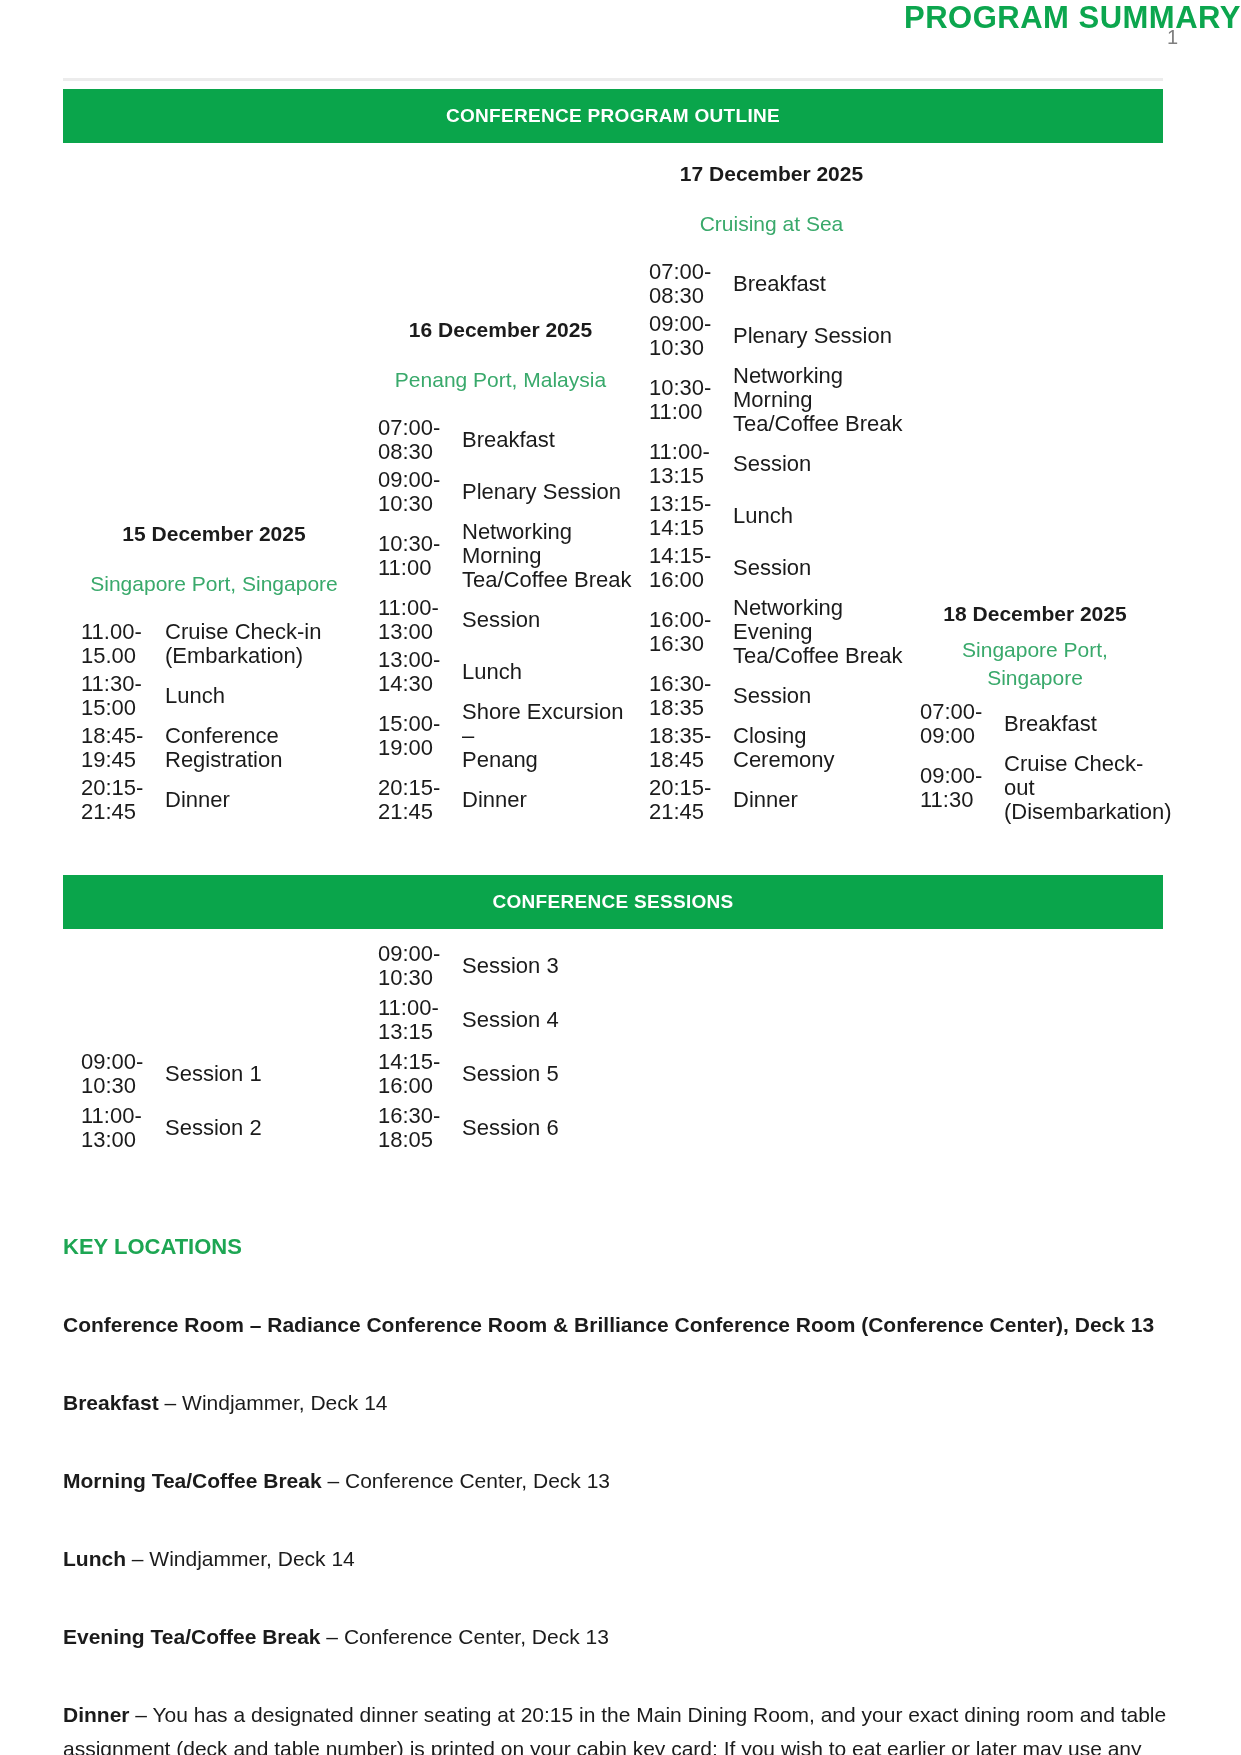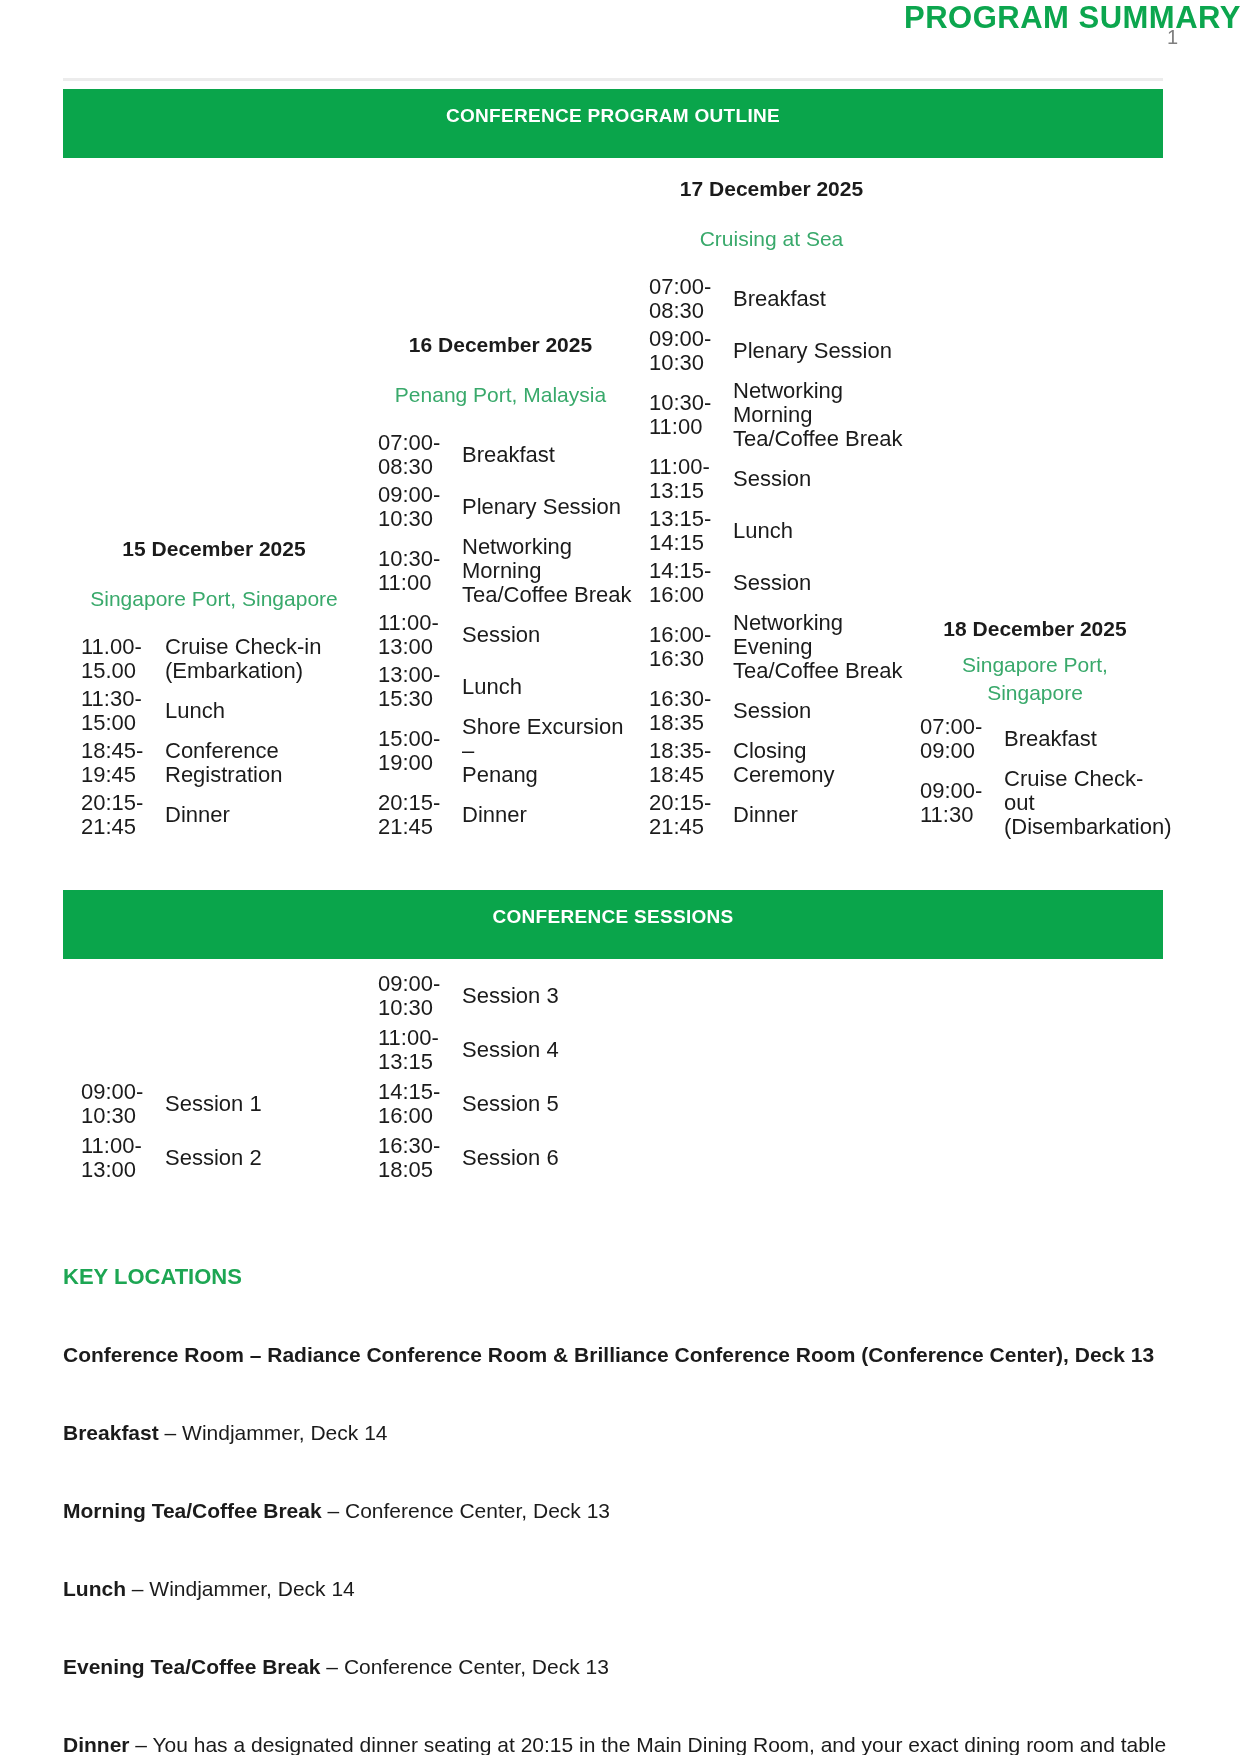--- a/index.html
+++ b/index.html
@@ -32,21 +32,21 @@
     margin-left: 63px;
     width: 1100px;
   }
   .hairline {
     margin-top: 42px;
     height: 3px;
     background: #ececec;
   }
   .banner {
     margin-top: 8px;
-    height: 69px;
+    height: 54px;
     background: var(--banner-green, #0aa54b);
     color: var(--banner-text, #ffffff);
     font-size: 19px;
     font-weight: bold;
     text-align: center;
     line-height: 54px;
     letter-spacing: 0.3px;
   }
   .sessions-banner { margin-top: 47px; text-align: center; }
 
@@ -180,21 +180,21 @@
 Morning
 Tea/Coffee Break</div>
           </div>
           <div class="sched-row">
             <div class="sched-time">11:00-
 13:00</div>
             <div class="sched-label">Session</div>
           </div>
           <div class="sched-row">
             <div class="sched-time">13:00-
-15:30</div>
+14:30</div>
             <div class="sched-label">Lunch</div>
           </div>
           <div class="sched-row">
             <div class="sched-time">15:00-
 19:00</div>
             <div class="sched-label">Shore Excursion –
 Penang</div>
           </div>
           <div class="sched-row">
             <div class="sched-time">20:15-

